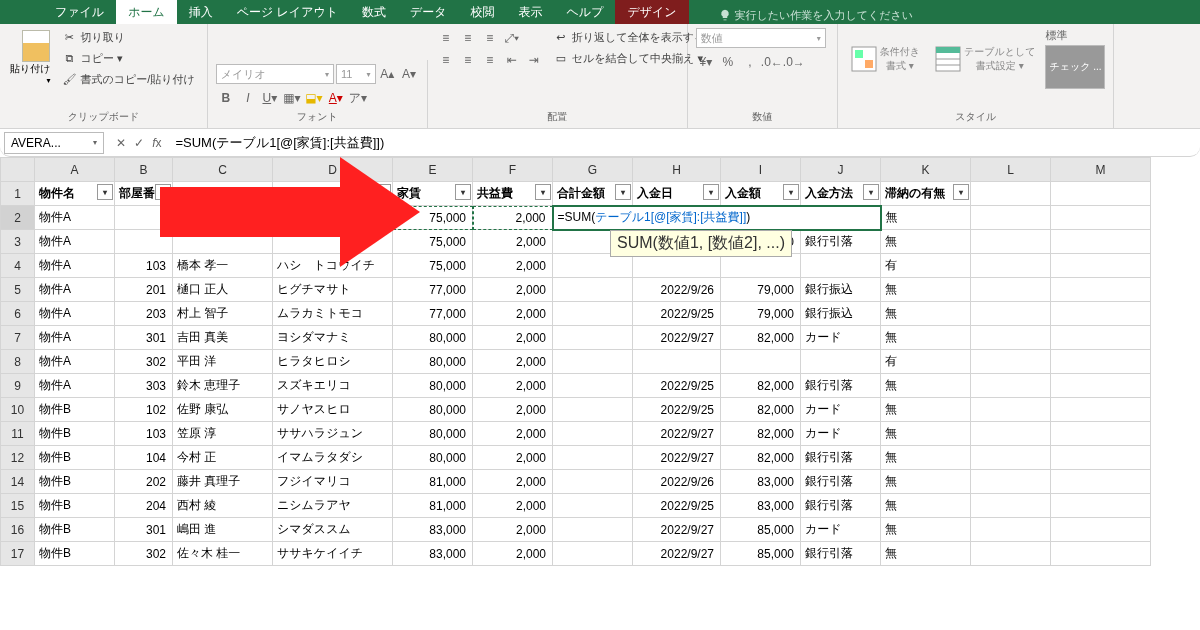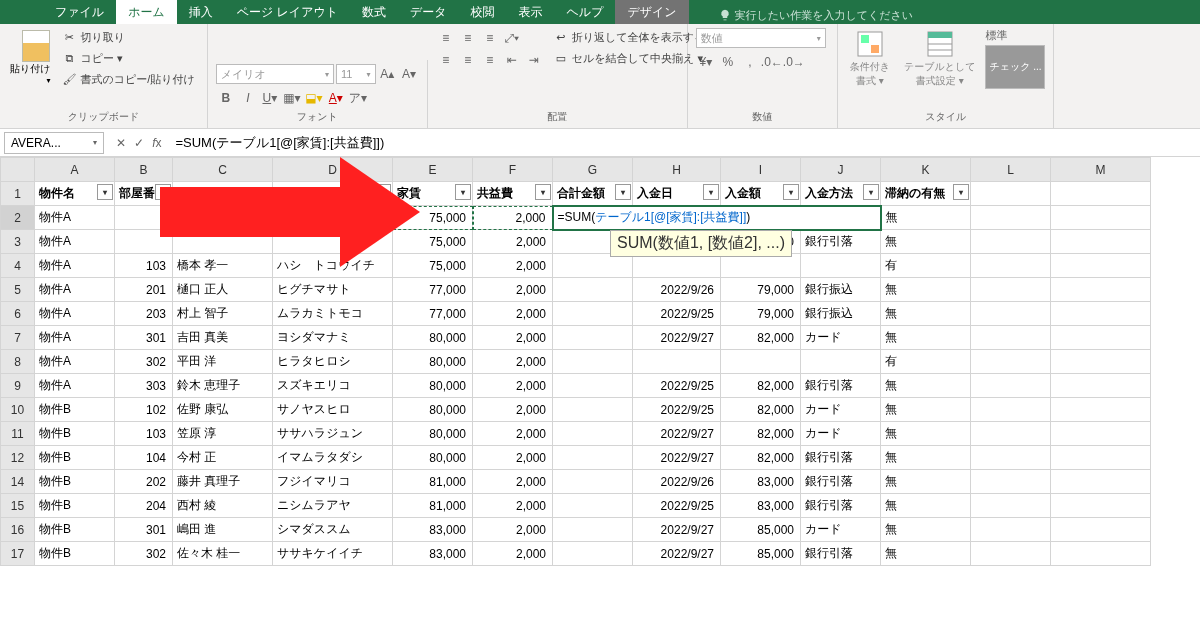--- a/index.html
+++ b/index.html
@@ -3,43 +3,43 @@
 <meta charset="utf-8">
 <style>
 * { box-sizing: border-box; margin: 0; padding: 0; }
 body { font-family: 'Meiryo', 'メイリオ', sans-serif; font-size: 12px; background: #fff; width: 1200px; height: 630px; overflow: hidden; }
 
 
 .titlebar { background: #217346; height: 24px; display: flex; align-items: stretch; color: #fff; }
 .tab { padding: 4px 12px; font-size: 12px; cursor: pointer; display: flex; align-items: center; }
 .tab.file { background: #217346; margin-left: 43px; }
 .tab.active { background: #fff; color: #217346; }
-.tab.design { background: #737373; }
+.tab.design { background: #7f1d1d; }
 .tellme { display: flex; align-items: center; padding: 15px 10px; color: #c8e0d4; font-size: 11px; gap: 4px; margin-left: 20px; }
 .bulb { width: 12px; height: 12px; display: inline-block; }
 
 
 .ribbon { background: #f3f2f1; border-bottom: 1px solid #d4d4d4; height: 105px; display: flex; }
 .group { border-right: 1px solid #d4d4d4; padding: 4px 8px 2px 8px; display: flex; flex-direction: column; justify-content: space-between; }
 .group-label { text-align: center; font-size: 10px; color: #666; padding: 2px 0; }
 .group-body { display: flex; gap: 6px; }
 .col { display: flex; flex-direction: column; gap: 2px; }
 .btn { padding: 2px 4px; font-size: 11px; color: #444; display: flex; align-items: center; gap: 4px; cursor: pointer; white-space: nowrap; }
 .icon-sm { width: 14px; height: 14px; display: inline-flex; align-items: center; justify-content: center; }
 .paste-big { display: flex; flex-direction: column; align-items: flex-end; font-size: 10px; padding: 2px; }
 .paste-icon { width: 28px; height: 32px; background: linear-gradient(#fff 40%, #f0c060 40%); border: 1px solid #bba; }
 .font-sel { border: 1px solid #bbb; background: #fff; padding: 1px 4px; font-size: 11px; height: 20px; display: flex; align-items: center; color: #999; }
 .font-row { display: flex; gap: 2px; }
 .fbtn { width: 20px; height: 20px; display: flex; align-items: center; justify-content: center; color: #666; font-size: 12px; cursor: pointer; }
-.big-btn { display: flex; flex-direction: column; align-items: center; font-size: 10px; padding: 2px 4px; gap: 2px; color: #888; text-align: center; }
+.big-btn { display: flex; flex-direction: row; align-items: center; font-size: 10px; padding: 2px 4px; gap: 2px; color: #888; text-align: center; }
 .big-icon { width: 28px; height: 28px; }
 .style-chip { width: 60px; height: 44px; border: 1px solid #bbb; background: #999; color: #fff; display: flex; align-items: center; justify-content: center; font-size: 10px; }
 
 
-.formulabar { height: 28px; border-bottom: 1px solid #d4d4d4; display: flex; align-items: center; background: #fff; }
+.formulabar { height: 28px; border-bottom: 1px solid #d4d4d4; display: flex; align-items: center; background: #fff; border-radius: 10px; }
 .namebox { width: 100px; border: 1px solid #bbb; padding: 2px 6px; margin: 2px 4px; font-size: 12px; height: 22px; display: flex; align-items: center; justify-content: space-between; }
 .fx-btns { display: flex; gap: 8px; padding: 0 8px; color: #666; }
 .fx-input { flex: 1; padding: 2px 6px; font-size: 13px; }
 
 
 .grid-wrap { position: relative; }
 .grid { border-collapse: collapse; table-layout: fixed; }
 .grid th, .grid td { border: 1px solid #d4d4d4; font-size: 12px; height: 24px; overflow: hidden; white-space: nowrap; }
 .colhdr { background: #e6e6e6; text-align: center; font-weight: normal; color: #333; }
 .rowhdr { background: #e6e6e6; text-align: center; font-weight: normal; width: 34px; color: #333; }

